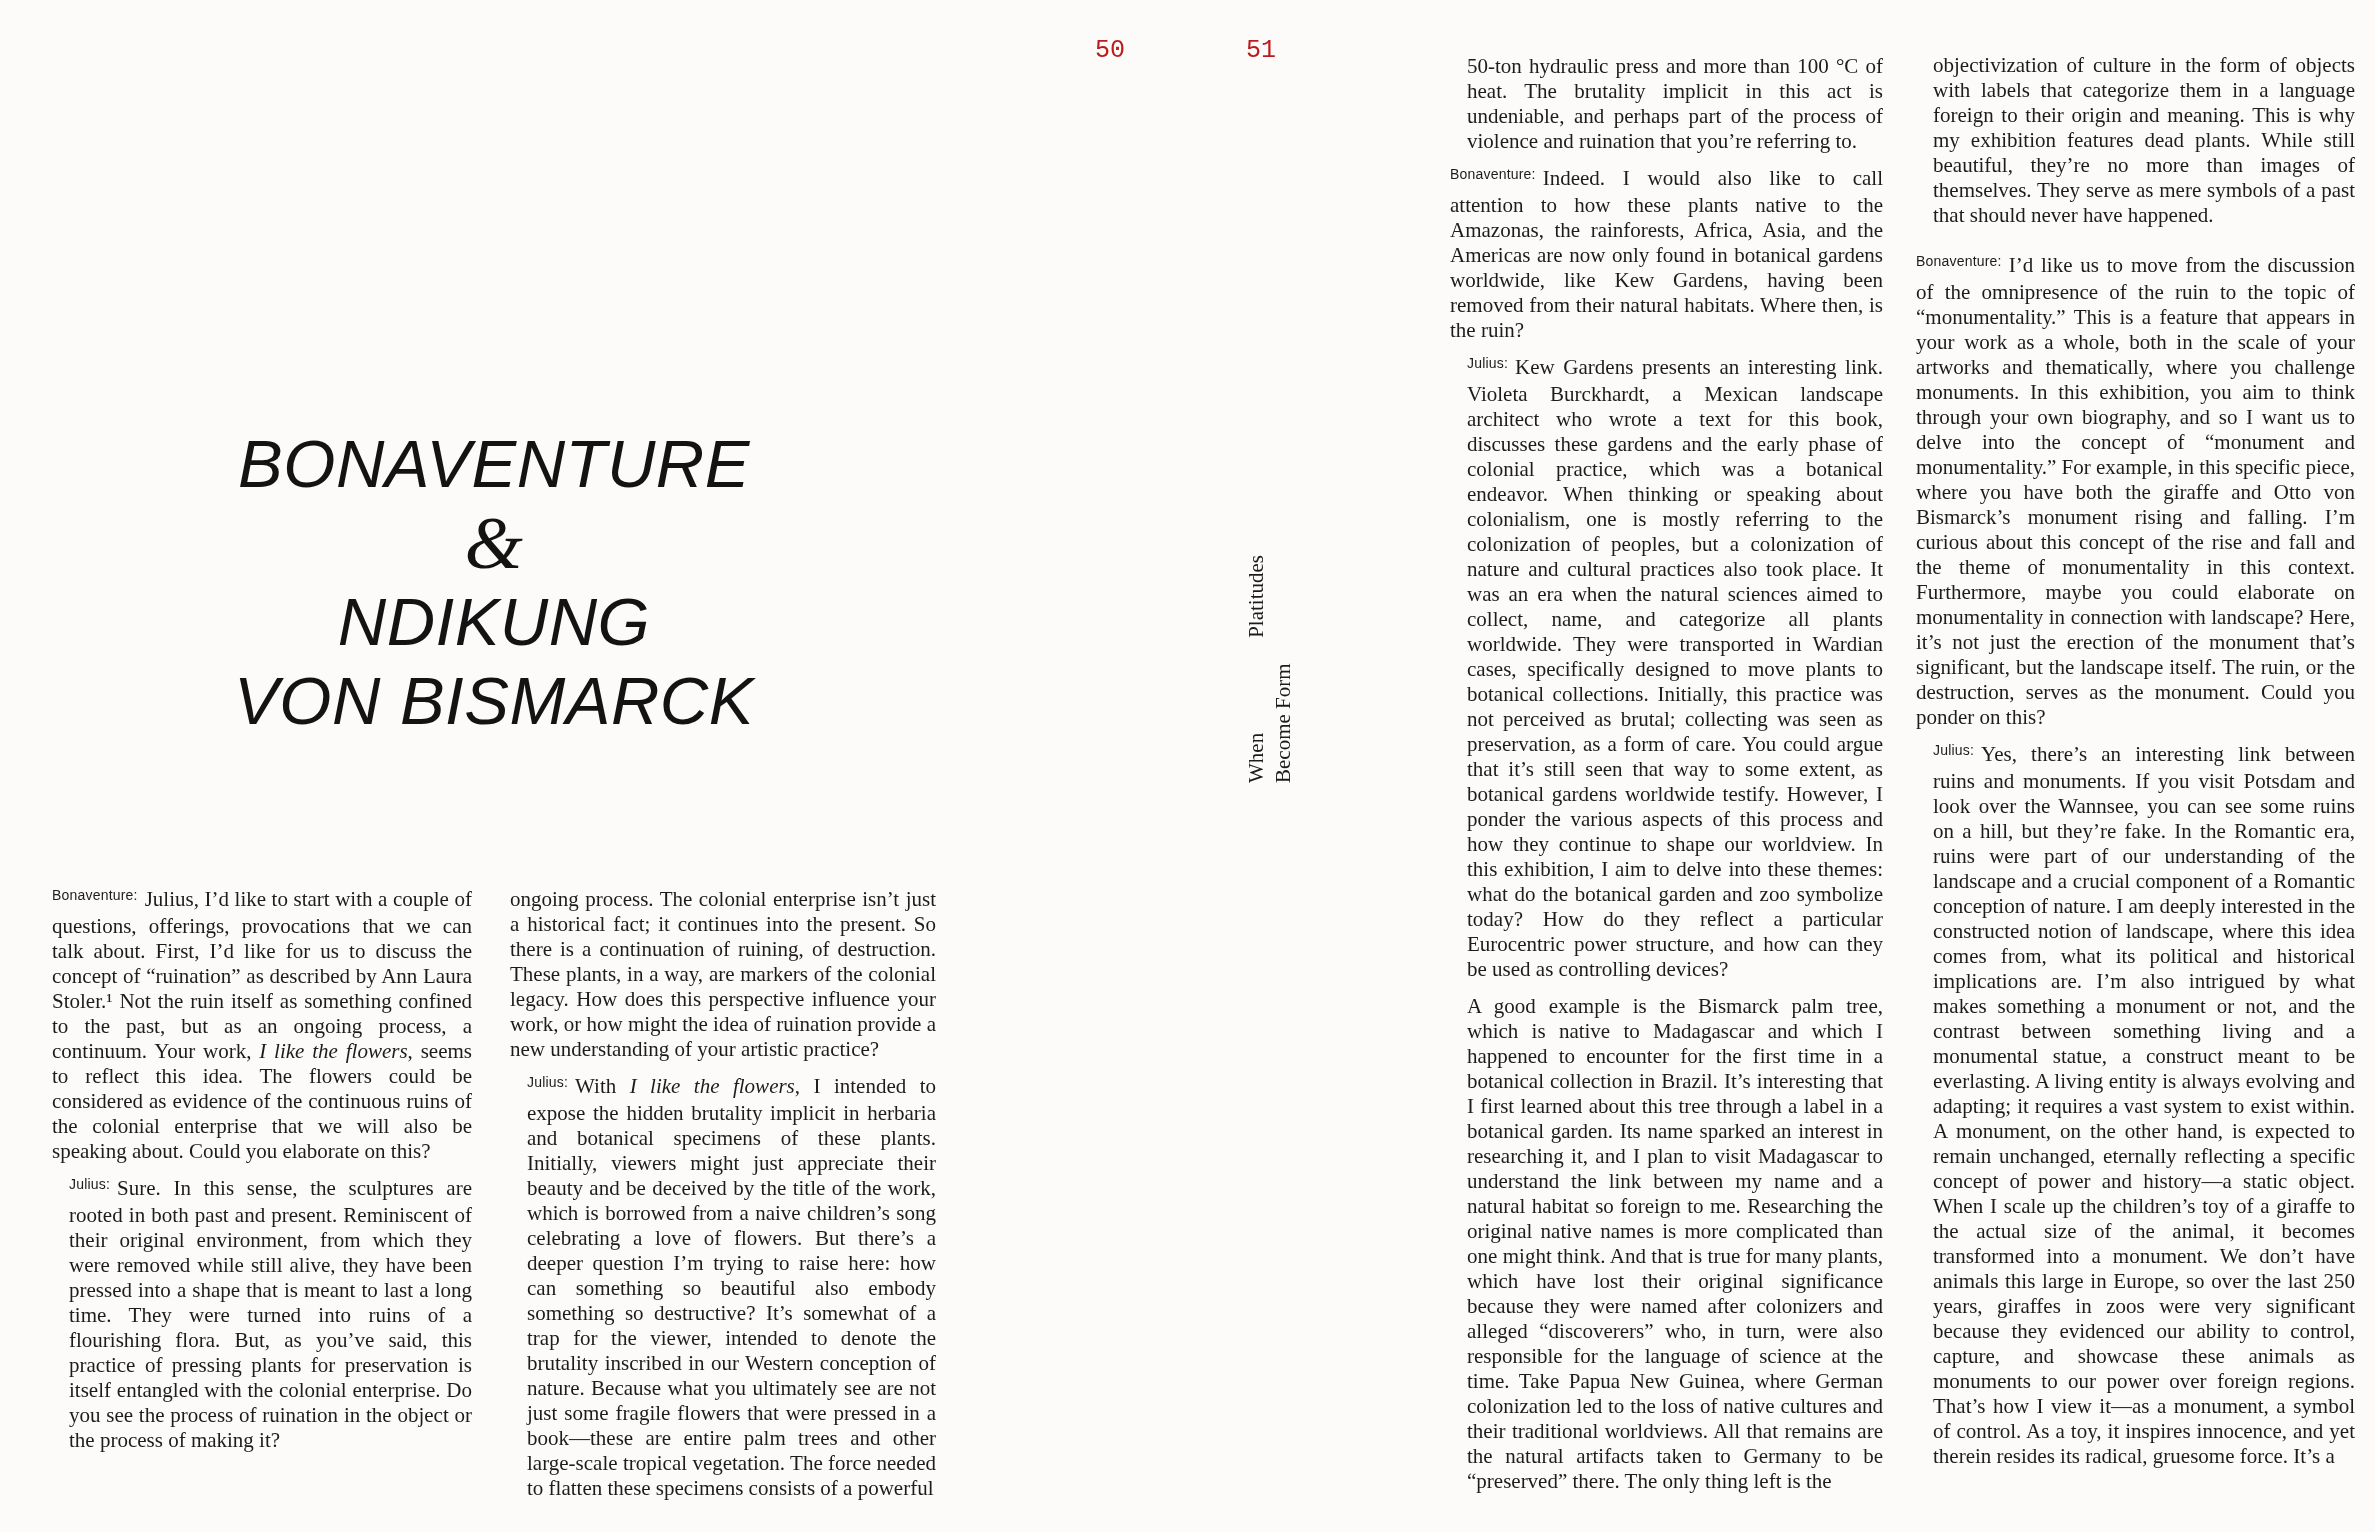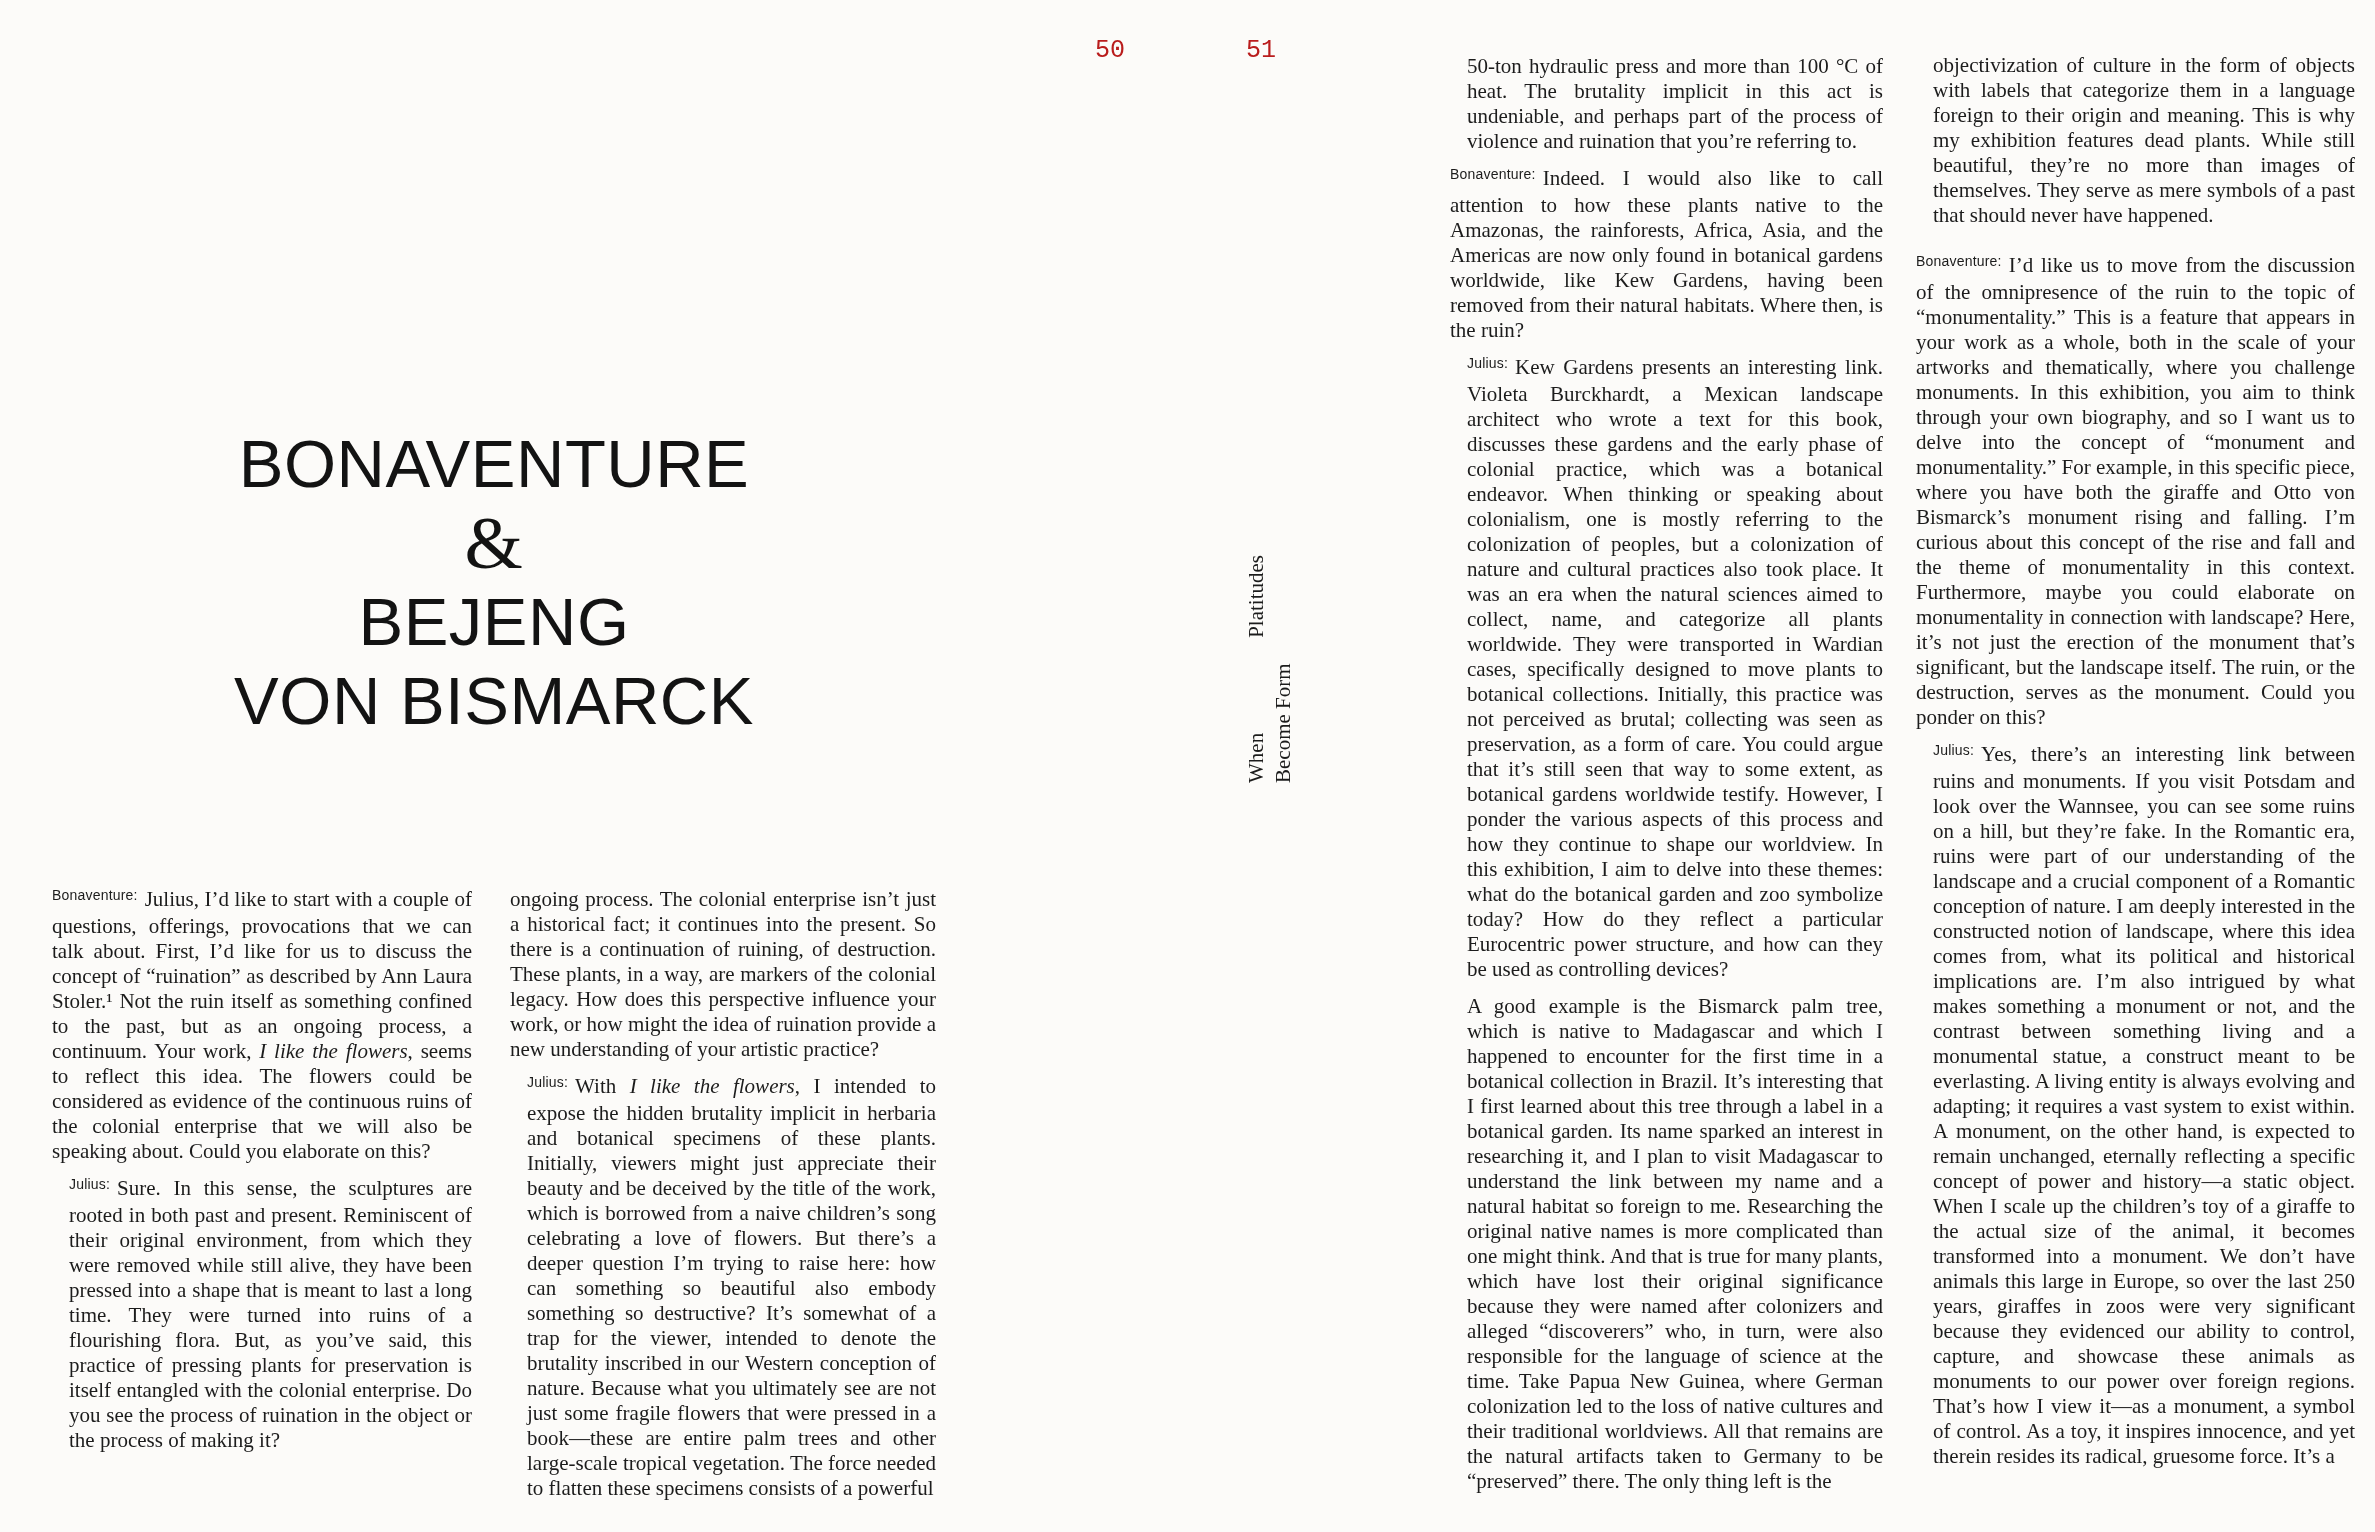--- a/index.html
+++ b/index.html
@@ -29,20 +29,21 @@
   }
   #title-names {
     position: absolute;
     left: 18px; top: 424px; width: 952px;
     text-align: center;
     font-family: "Liberation Sans", sans-serif;
     font-size: 67px;
     line-height: 79px;
     letter-spacing: 0.5px;
     color: #131313;
+    font-style: italic;
   }
   #title-names .amp {
     font-family: "Liberation Serif", serif;
     font-size: 75px;
   }
   
   .pagenum {
     position: absolute;
     top: 36px;
     font-family: Liberation Mono, monospace;
@@ -94,21 +95,21 @@
 </style>
 </head>
 <body>
 
 <div id="spread">
 
 
   <div id="title-names">
     <div>BONAVENTURE</div>
     <div class="amp">&amp;</div>
-    <div>BEJENG</div>
+    <div>NDIKUNG</div>
     <div>VON BISMARCK</div>
   </div>
 
   <div id="pagenum-left" class="pagenum">50</div>
   <div id="pagenum-right" class="pagenum">51</div>
 
   <div id="vertical-title">
     <div class="vt1">When Platitudes</div>
     <div class="vt2">Become Form</div>
   </div>

